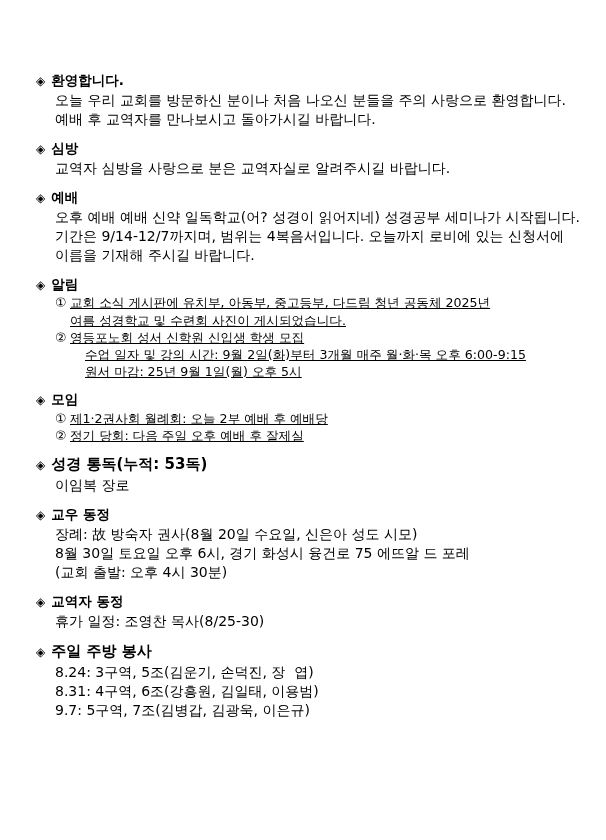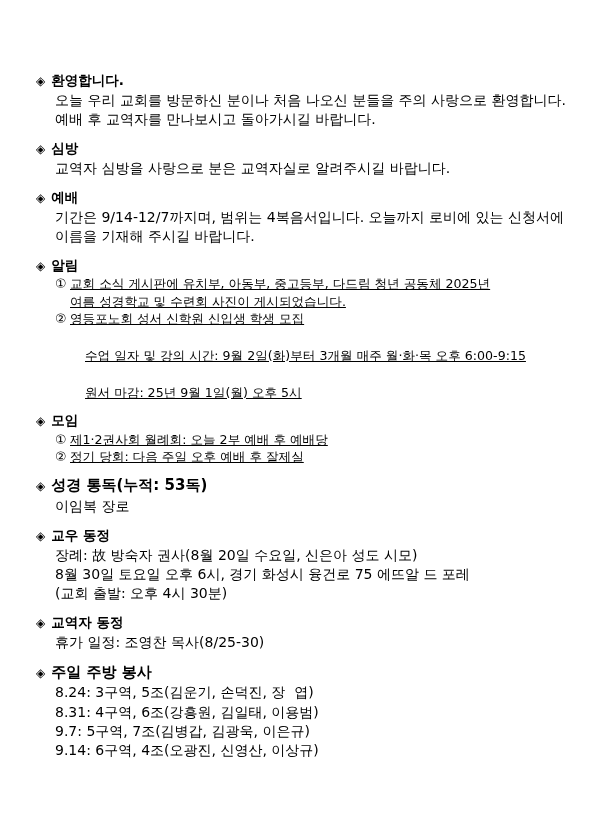--- a/index.html
+++ b/index.html
@@ -60,21 +60,20 @@
   .numbered .marker {
     width: 15px;
     flex: 0 0 15px;
   }
   .numbered .itemtext .line {
     white-space: pre;
     text-decoration: underline;
   }
   .indent1 {
     padding-left: 15px;
-    margin-top: 20px;
   }
 </style>
 </head>
 <body>
 
 <div class="page">
   <div id="content">
       <div class="section">
         <div class="heading">
           <span class="diamond">◈</span>
@@ -93,20 +92,21 @@
         <div class="body-lines">
           <div class="line">교역자 심방을 사랑으로 분은 교역자실로 알려주시길 바랍니다.</div>
         </div>
       </div>
       <div class="section">
         <div class="heading">
           <span class="diamond">◈</span>
           <span>예배</span>
         </div>
         <div class="body-lines">
+          <div class="line">오후 예배 예배 신약 일독학교(어? 성경이 읽어지네) 성경공부 세미나가 시작됩니다.</div>
           <div class="line">기간은 9/14-12/7까지며, 범위는 4복음서입니다. 오늘까지 로비에 있는 신청서에</div>
           <div class="line">이름을 기재해 주시길 바랍니다.</div>
         </div>
       </div>
       <div class="section">
         <div class="heading">
           <span class="diamond">◈</span>
           <span>알림</span>
         </div>
         <div class="numbered">
@@ -178,17 +178,16 @@
       </div>
       <div class="section">
         <div class="heading big">
           <span class="diamond">◈</span>
           <span>주일 주방 봉사</span>
         </div>
         <div class="body-lines">
           <div class="line">8.24: 3구역, 5조(김운기, 손덕진, 장  엽)</div>
           <div class="line">8.31: 4구역, 6조(강흥원, 김일태, 이용범)</div>
           <div class="line">9.7: 5구역, 7조(김병갑, 김광욱, 이은규)</div>
-          <div class="line">9.14: 6구역, 4조(오광진, 신영산, 이상규)</div>
         </div>
       </div>
     </div>
 </div>
 
 </body></html>

